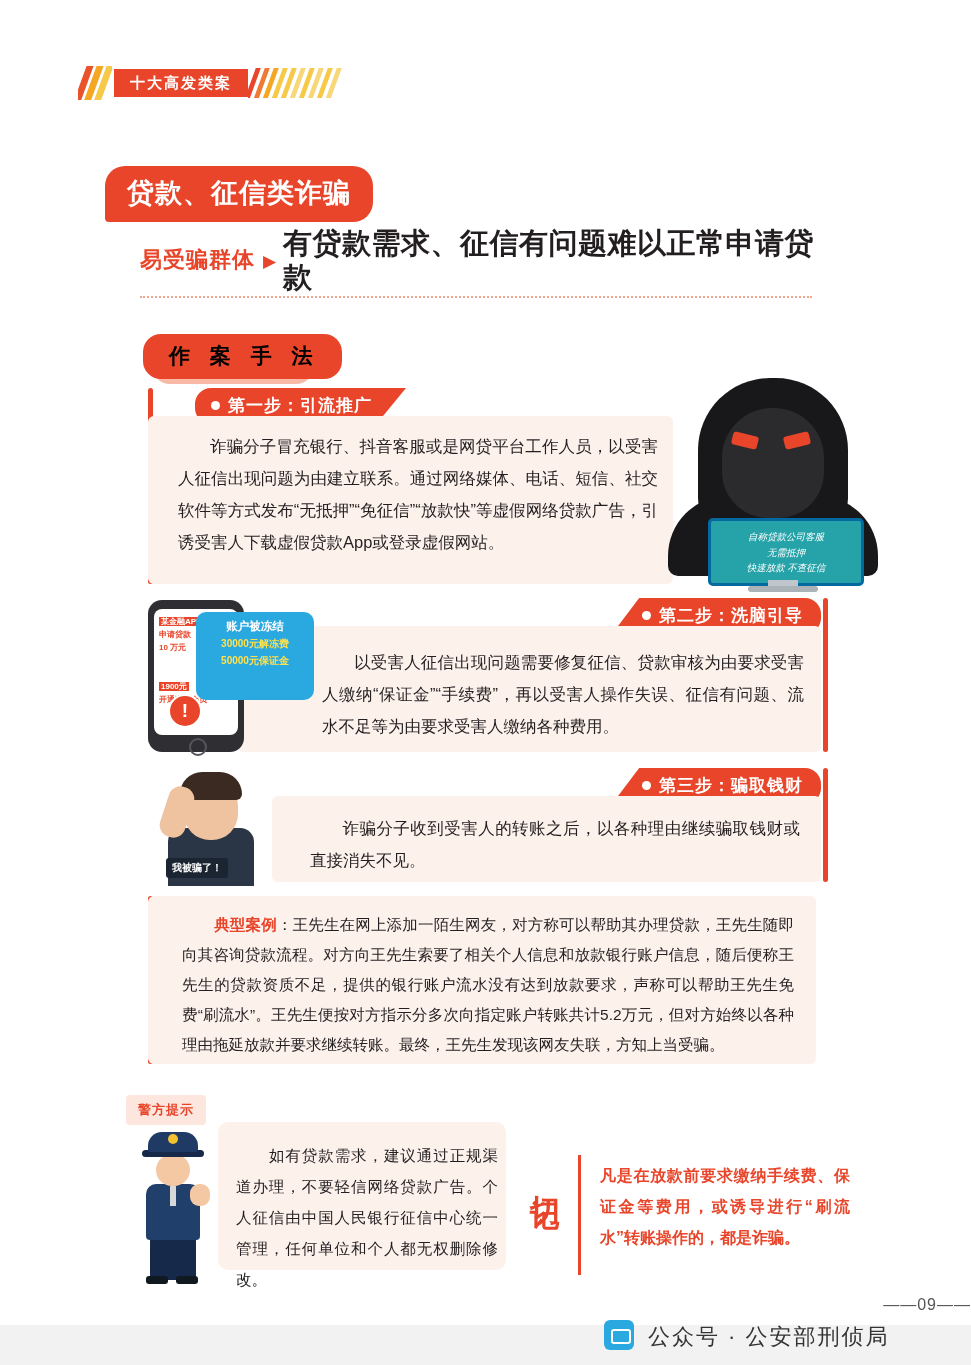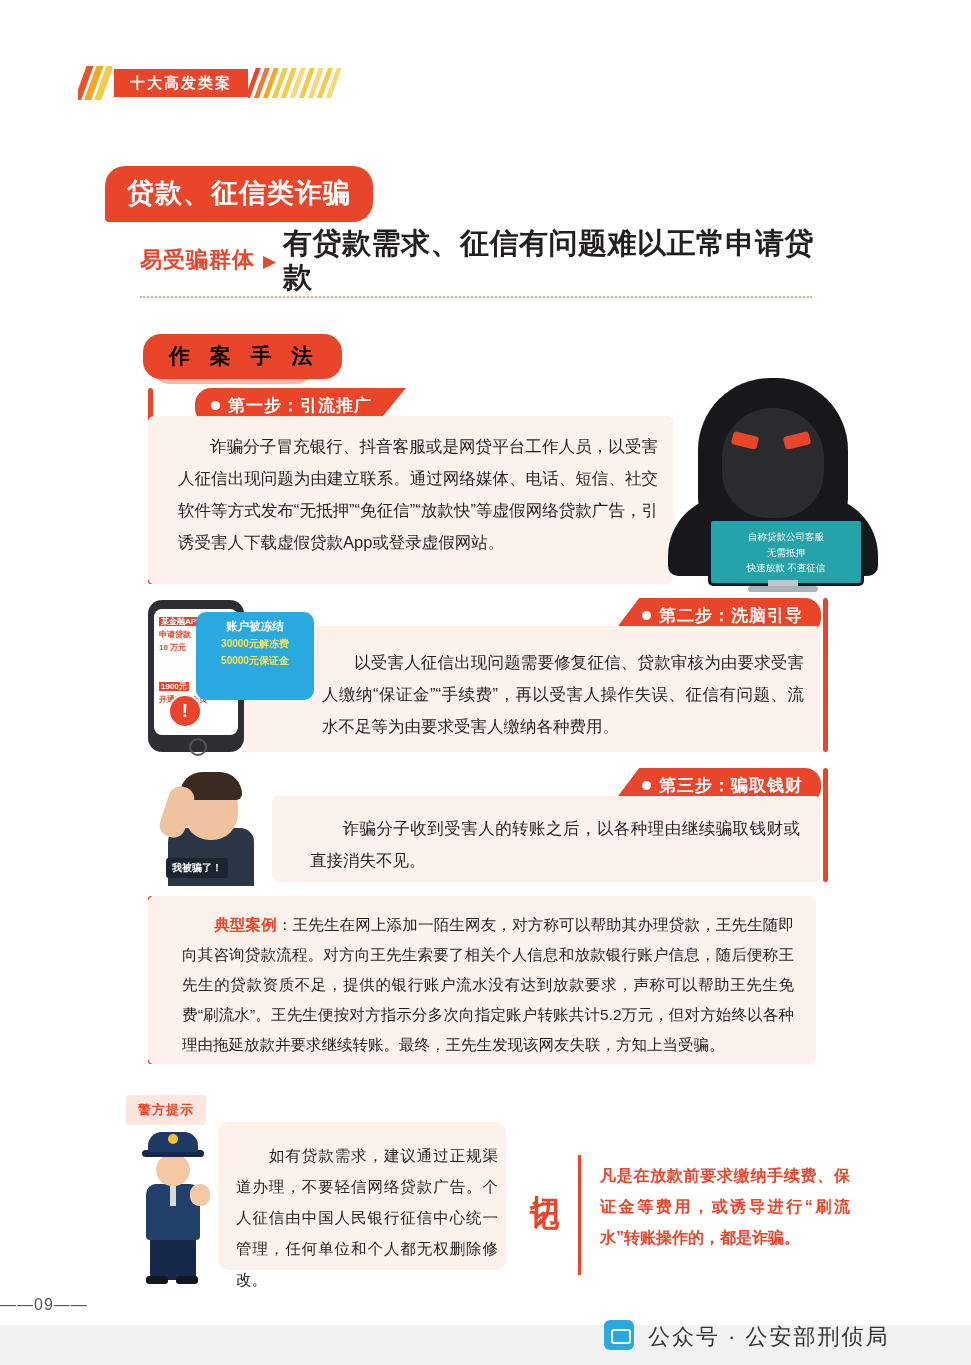--- a/index.html
+++ b/index.html
@@ -105,21 +105,21 @@
   }
   .eye{position:absolute;width:26px;height:13px;background:#e8452a;top:56px;border-radius:3px;}
   .eye.l{left:72px;transform:rotate(14deg);}
   .eye.r{left:124px;transform:rotate(-14deg);}
   .shoulders{
     position:absolute;left:8px;top:118px;width:210px;height:80px;background:#18181a;
     border-radius:60px 60px 10px 10px;
   }
   .monitor{
     position:absolute;left:48px;top:140px;width:150px;height:62px;background:#26a3a8;
-    border-radius:5px;border:3px solid #0f172a;
+    border-radius:5px;border:3px solid #0369a1;font-style:italic;
   }
   .monitor-text{
     position:absolute;left:0;top:8px;width:150px;text-align:center;color:#fff;font-size:9.5px;line-height:15px;
   }
   .monitor-stand{position:absolute;left:108px;top:202px;width:30px;height:9px;background:#bfc7cc;}
   .monitor-base{position:absolute;left:88px;top:208px;width:70px;height:6px;background:#aab3b8;border-radius:3px;}
 
   
   .step2-tag{position:absolute;right:150px;top:598px;border-radius:0 16px 16px 0;
     clip-path:polygon(13% 0,100% 0,100% 100%,0 100%);padding-left:30px;padding-right:18px;}
@@ -203,21 +203,21 @@
     writing-mode:vertical-rl;letter-spacing:6px;font-family:"DejaVu Serif",serif;
   }
   .vrule{position:absolute;left:578px;top:1155px;width:3px;height:120px;background:#e8452a;}
   .remember-text{
     position:absolute;left:600px;top:1160px;width:250px;font-size:16px;line-height:31px;color:#e8452a;
     font-weight:bold;text-align:justify;
   }
 
   
   .pagenum{
-    position:absolute;left:0;top:1296px;width:971px;text-align:left;font-size:16px;color:#555;letter-spacing:1px;
+    position:absolute;left:0;top:1296px;width:971px;text-align:right;font-size:16px;color:#555;letter-spacing:1px;
   }
   .footer-bar{
     position:absolute;left:0;top:1325px;width:971px;height:40px;background:#f2f2f2;
   }
   .footer-logo{
     position:absolute;left:604px;top:1320px;width:30px;height:30px;background:#2aa8e0;border-radius:6px;
   }
   .footer-logo:after{
     content:"";position:absolute;left:7px;top:9px;width:16px;height:11px;border:2px solid #fff;border-radius:3px;
   }

